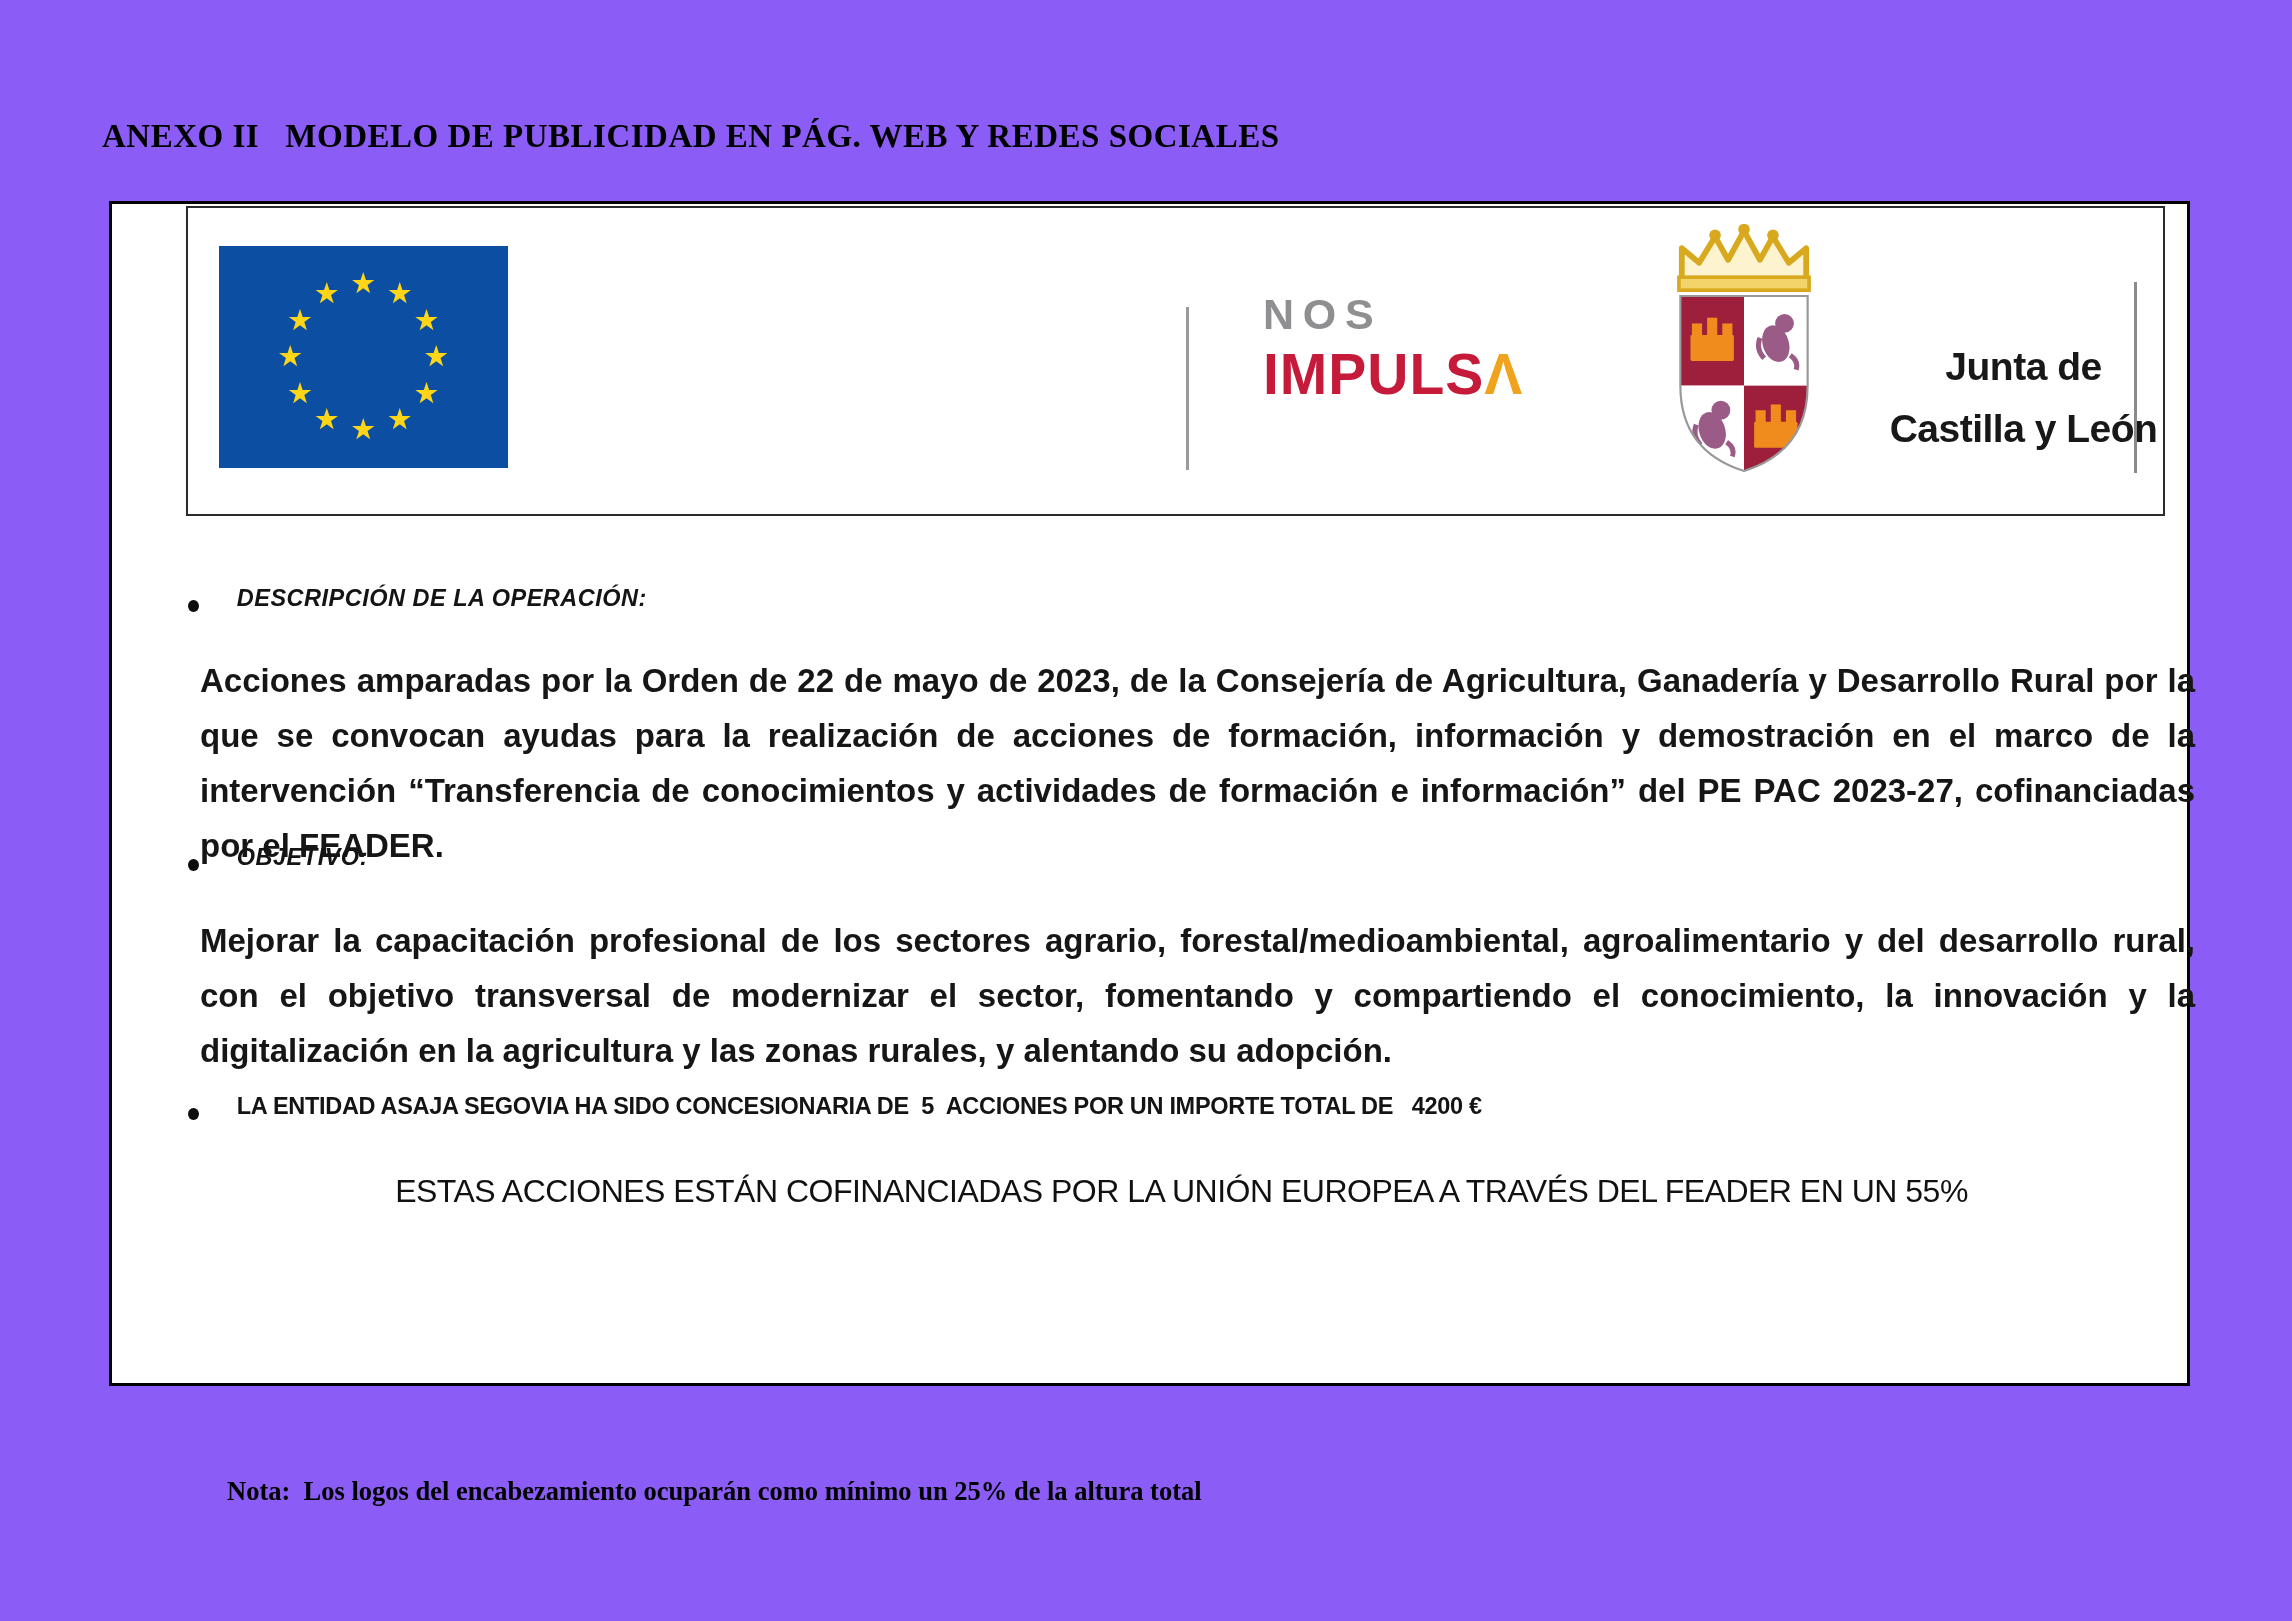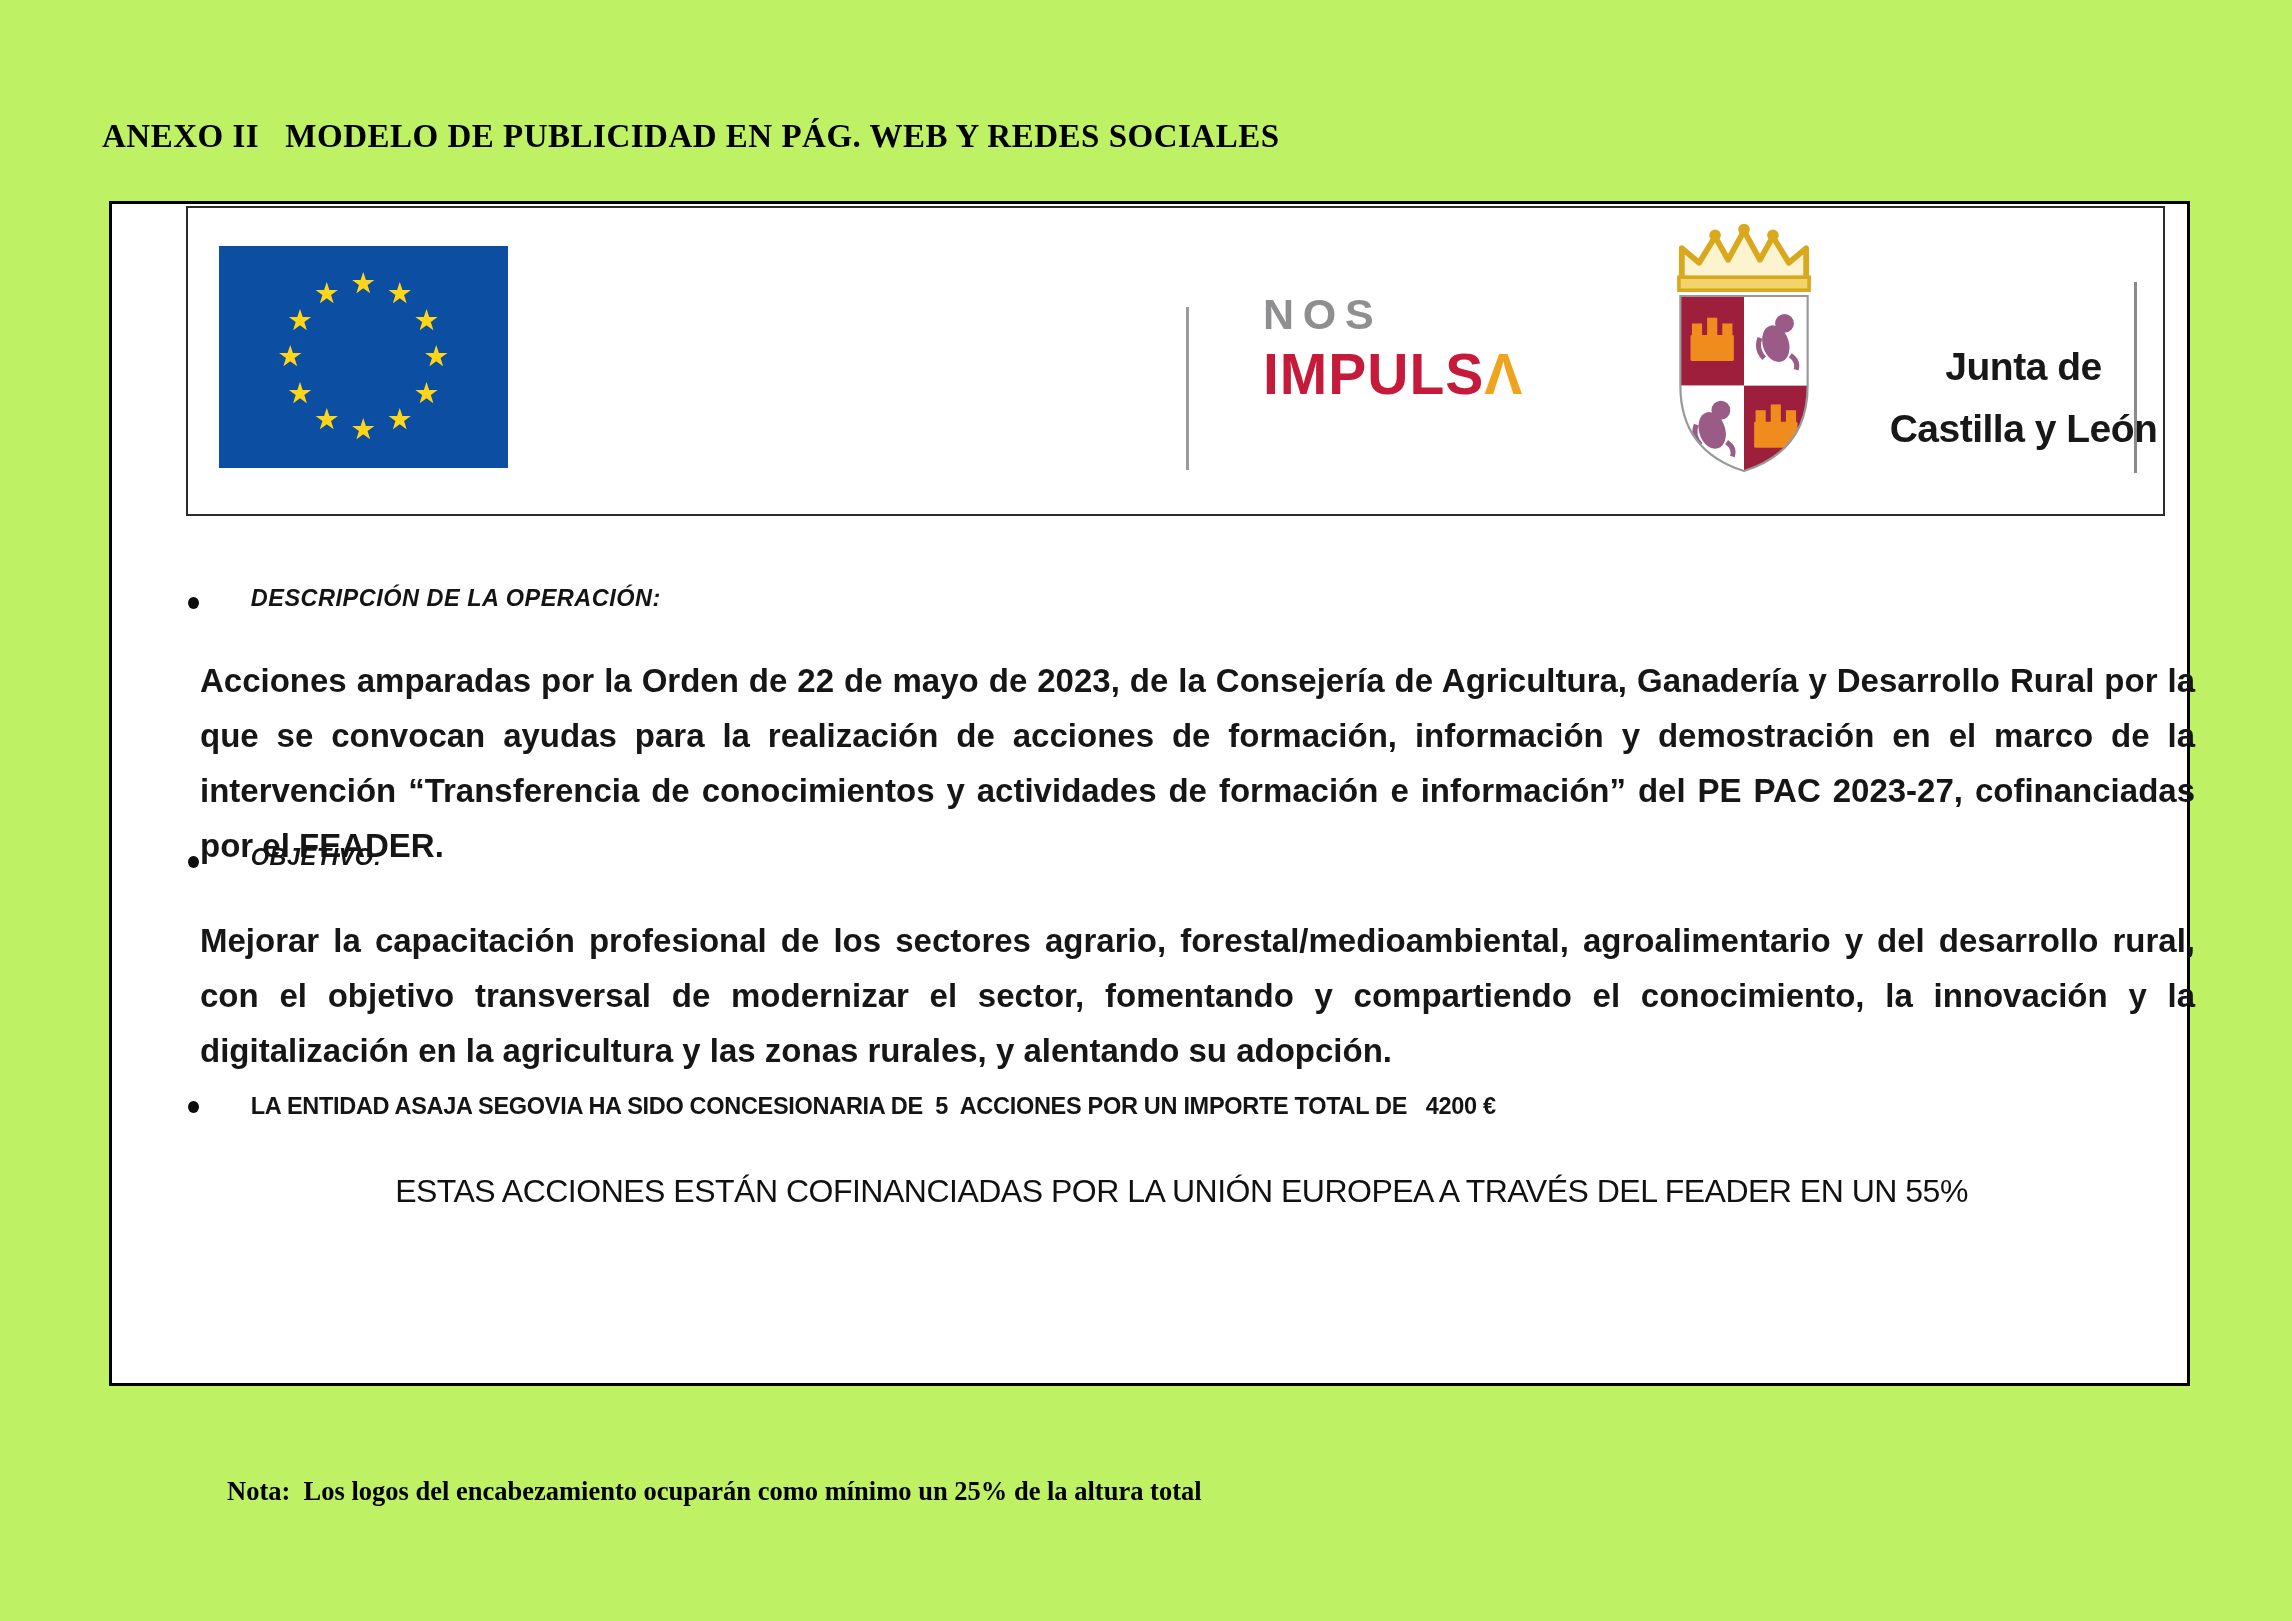--- a/index.html
+++ b/index.html
@@ -1,16 +1,16 @@
 <!DOCTYPE html>
 <html style="--eu-flag-blue: #0b4ea2; --eu-star-yellow: #ffd617; --eu-text-blue: #2b5d9f; --impulsa-gray: #8f8f92; --impulsa-red: #c61a3a; --impulsa-yellow: #f0a31c; --jcyl-crimson: #9e1f3c; --jcyl-orange: #f08c1e; --jcyl-purple: #9a5b86; --jcyl-gold: #d8a91f; --text-black: #1b1b1b;"><head>
 <meta charset="utf-8">
 <style>
   html,body{margin:0;padding:0;background:#ffffff;}
-  .page{position:relative;width:2293px;height:1621px;background:#bef264;overflow:hidden;
+  .page{position:relative;width:2293px;height:1621px;background:#8b5cf6;overflow:hidden;
         font-family:"Liberation Sans",sans-serif;color:var(--text-black);}
   .title{position:absolute;left:102px;top:118px;margin:0;font-family:"Liberation Serif",serif;
          font-weight:bold;font-size:33px;color:#000;white-space:pre;letter-spacing:0.5px;}
   .outer-box{position:absolute;left:109px;top:201px;width:2075px;height:1179px;
              border:3.9px solid #000;background:#fff;}
   .logo-box{position:absolute;left:74px;top:2px;width:1979px;height:310px;
             border:2.9px solid #2b2b2b;background:#fff;box-sizing:border-box;}
   
   .eu-flag{position:absolute;left:31px;top:38px;width:289px;height:222px;background:var(--eu-flag-blue);}
   .eu-stars{position:absolute;left:50%;top:50%;width:0;height:0;}
@@ -34,21 +34,21 @@
   .sep1{left:998px;top:99px;height:163px;}
   .sep2{left:1946px;top:74px;height:191px;background:#8a8a8a;}
   .impulsa{position:absolute;left:1075px;top:82px;}
   .impulsa-nos{font-size:43px;font-weight:bold;letter-spacing:8.8px;color:var(--impulsa-gray);}
   .impulsa-main{font-size:57px;font-weight:bold;letter-spacing:1px;color:var(--impulsa-red);margin-top:2px;}
   .impulsa-a{color:var(--impulsa-yellow);}
   .jcyl-arms{position:absolute;left:1462px;top:9.8px;width:188px;height:276px;}
   .jcyl-text{position:absolute;left:1615px;top:128px;width:441px;text-align:center;
              font-weight:bold;font-size:39px;line-height:62px;color:#181818;letter-spacing:-0.5px;}
   
-  .bullet-row{position:absolute;display:flex;align-items:center;gap:52px;}
+  .bullet-row{position:absolute;display:flex;align-items:flex-end;gap:38px;}
   .dot{width:10.8px;height:11.8px;border-radius:50%;background:#0d0d0d;margin-top:8.8px;flex:none;}
   .bullet-label{font-weight:bold;font-size:23.5px;color:#141414;}
   .italic{font-style:italic;letter-spacing:0.5px;}
   .caps{white-space:pre-wrap;letter-spacing:-0.3px;margin-top:8px;}
   .b1{left:76px;top:381px;}
   .b2{left:76px;top:640px;}
   .b3{left:76px;top:881px;width:1995px;}
   .para{position:absolute;left:72px;width:1995px;margin:16px;font-weight:bold;font-size:33px;
         line-height:55px;text-align:justify;color:#161616;}
   .p1{top:433px;}

